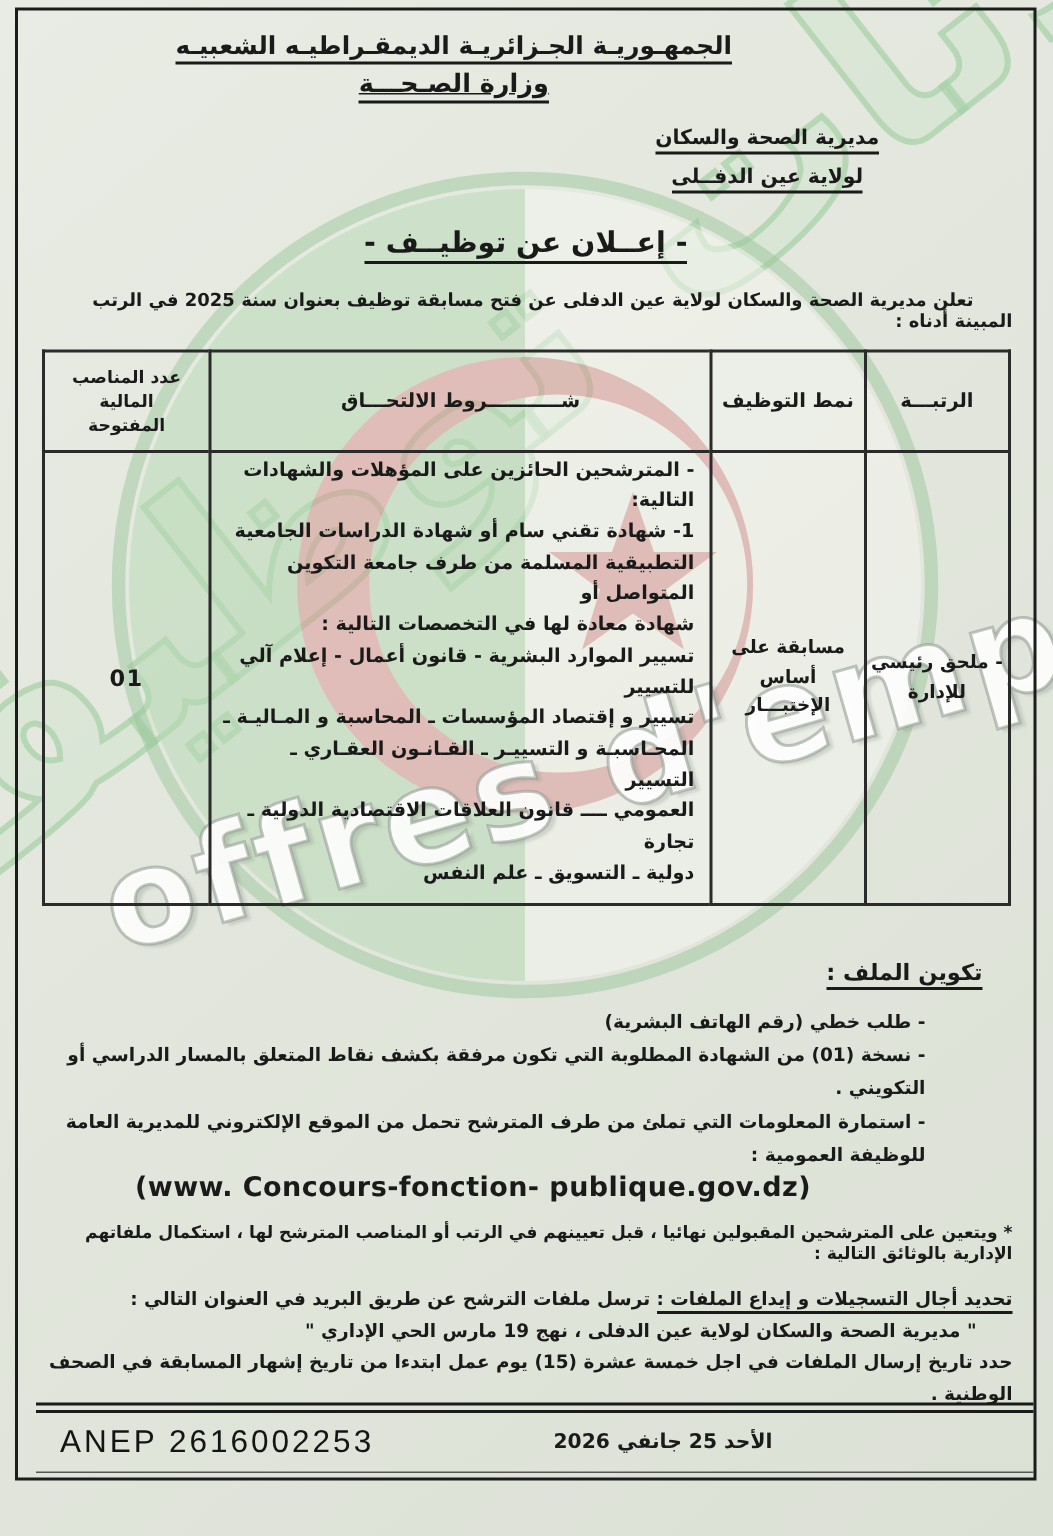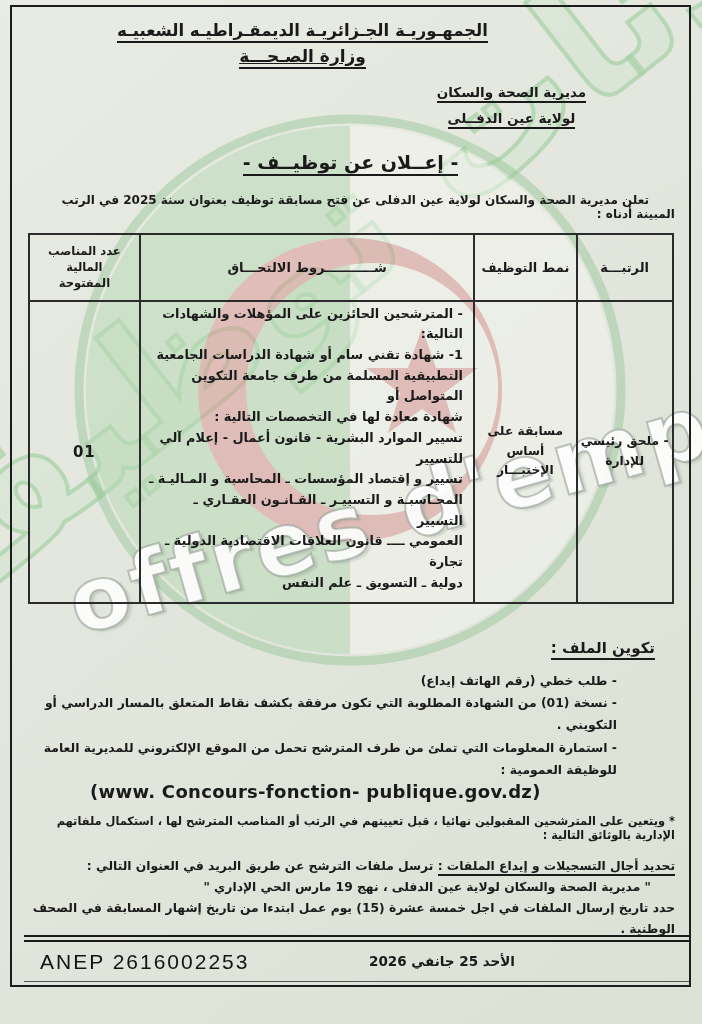--- a/index.html
+++ b/index.html
@@ -162,21 +162,21 @@
 العمومي ــــ قانون العلاقات الاقتصادية الدولية ـ تجارة
 دولية ـ التسويق ـ علم النفس</td>
             <td class="cell-num">01</td>
           </tr>
         </tbody>
       </table>
 
       <div class="sec-file">
         <span class="u sec-file-title">تكوين الملف :</span>
         <ul class="file-list">
-          <li>-    طلب خطي (رقم الهاتف إيداع)</li>
+          <li>-    طلب خطي (رقم الهاتف البشرية)</li>
           <li>-    نسخة (01) من الشهادة المطلوبة التي تكون مرفقة بكشف نقاط المتعلق بالمسار الدراسي أو التكويني .</li>
           <li>-    استمارة المعلومات التي تملئ من طرف المترشح تحمل من الموقع الإلكتروني  للمديرية العامة للوظيفة العمومية :</li>
         </ul>
         <div class="website">(www. Concours-fonction- publique.gov.dz)</div>
       </div>
 
       <div>
         <p class="final-intro">* ويتعين على المترشحين المقبولين نهائيا ، قبل تعيينهم في الرتب أو المناصب المترشح لها ، استكمال ملفاتهم الإدارية بالوثائق التالية :</p>
       </div>
 

